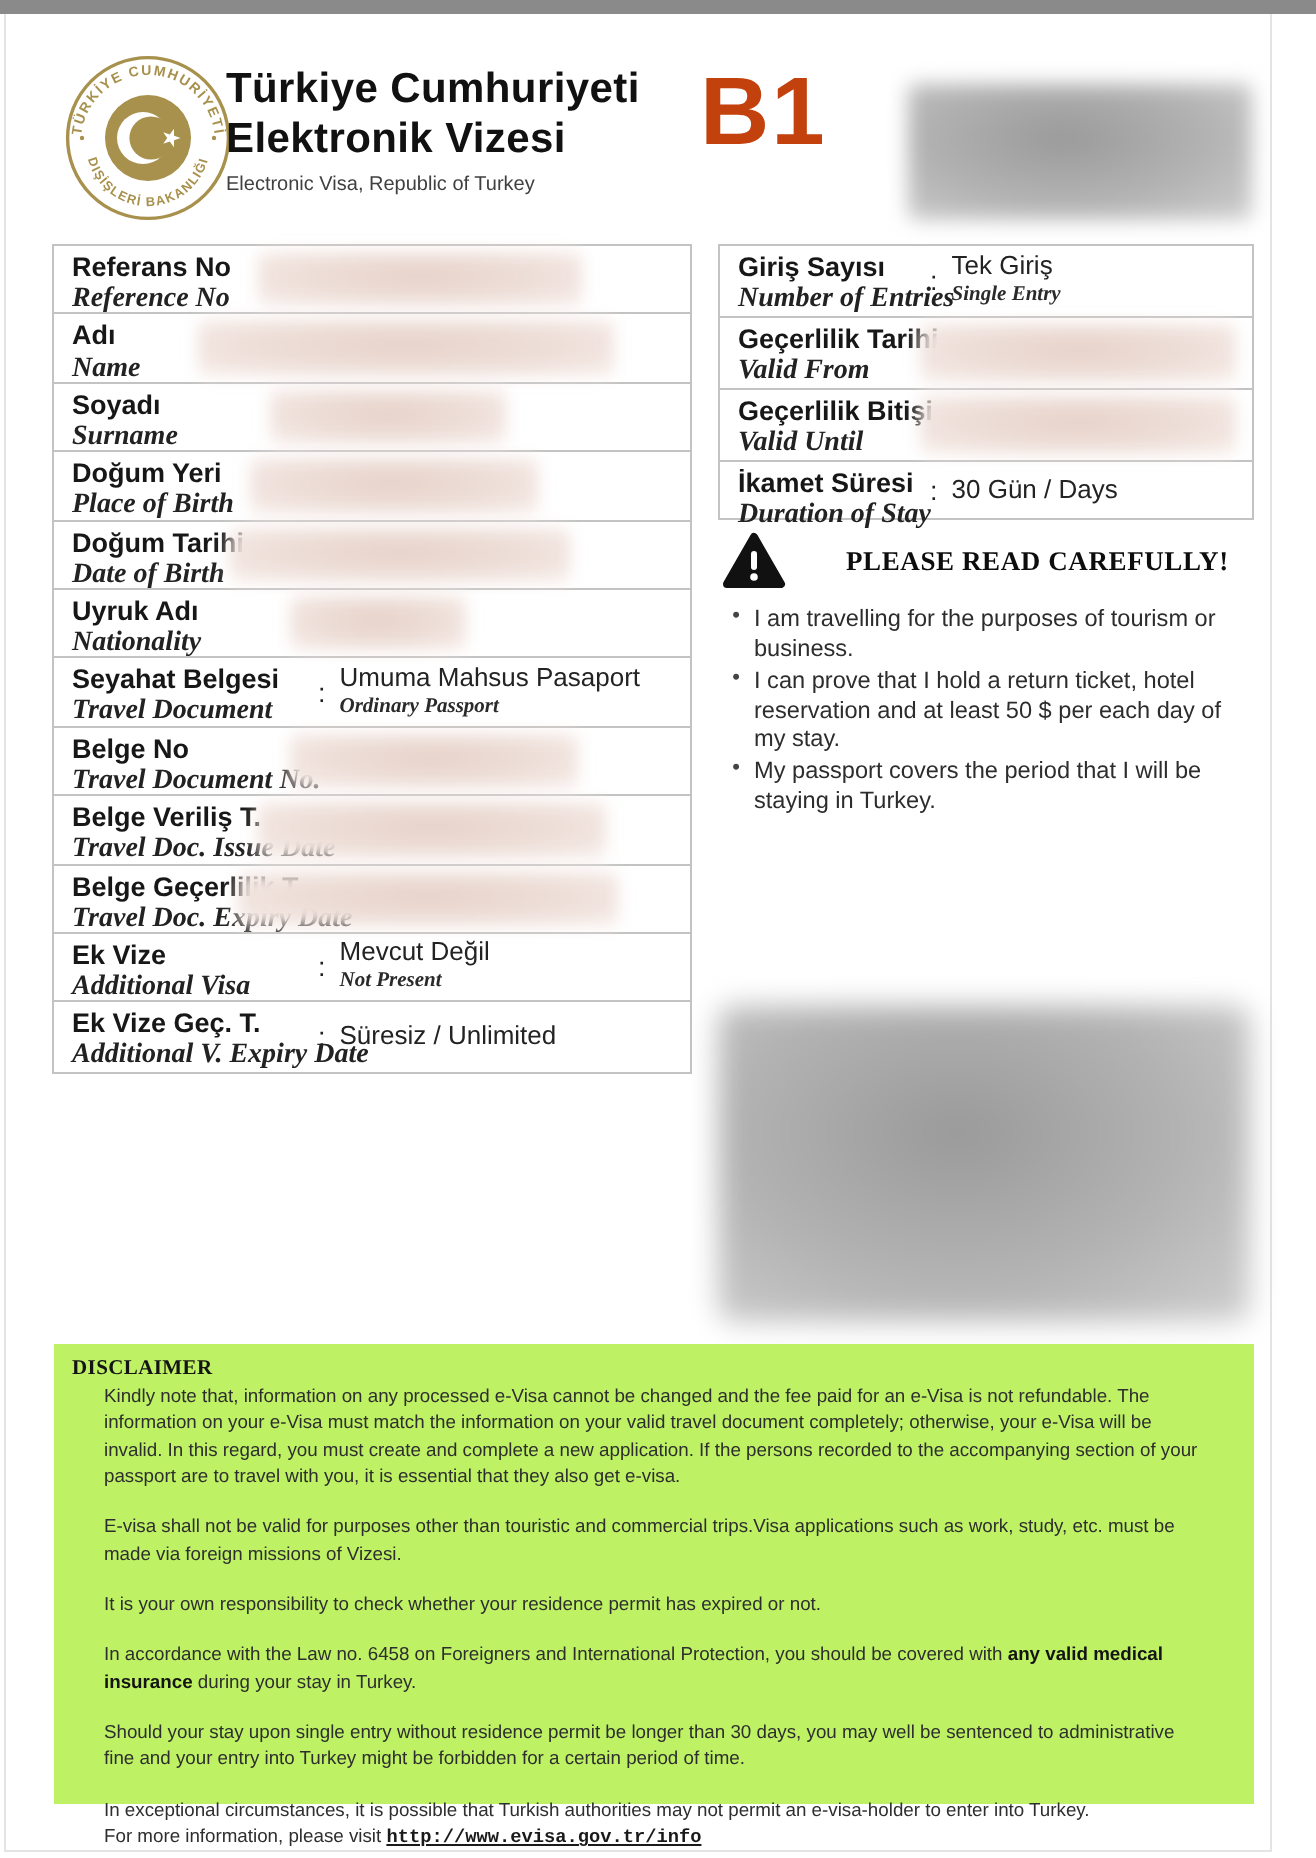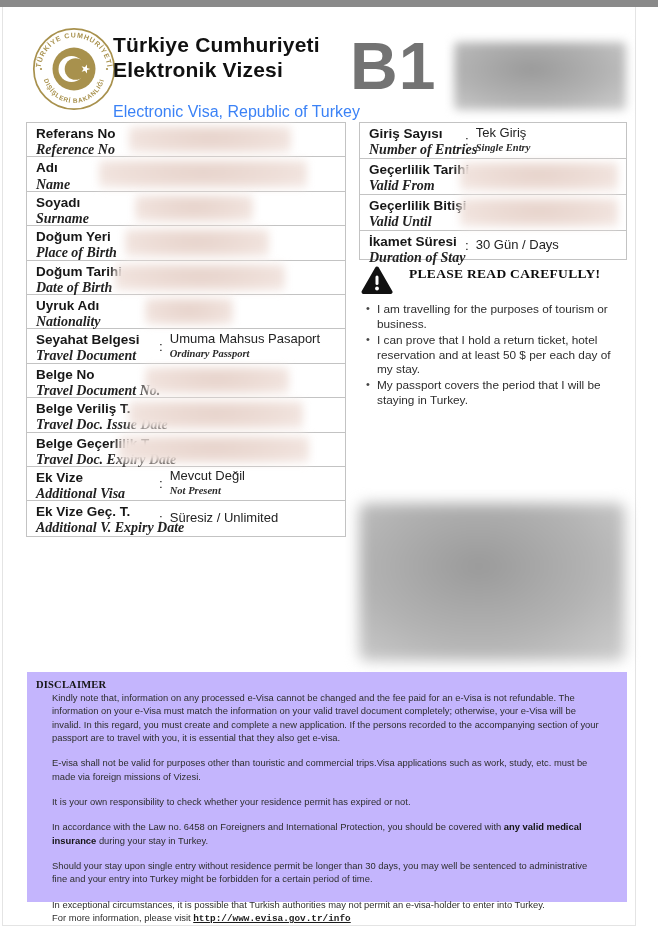--- a/index.html
+++ b/index.html
@@ -4,22 +4,22 @@
 <style>
   html,body{margin:0;padding:0;background:#fff;}
   body{width:658px;height:929px;position:relative;font-family:"Liberation Sans",sans-serif;color:#1c1c1c;overflow:hidden;}
   .topbar{position:absolute;left:0;top:0;width:658px;height:7px;background:#8a8a8a;}
   .page{position:absolute;left:2px;top:7px;width:634px;height:919px;background:#fff;border:1px solid #e4e4e4;border-top:none;box-sizing:border-box;}
 
   
   .emblem{position:absolute;left:29px;top:20px;width:84px;height:84px;}
   .titleblock{position:absolute;left:110px;top:26px;}
   .title{font-size:21px;font-weight:bold;line-height:1.17;letter-spacing:.2px;color:#111;}
-  .subtitle{margin-top:21px;font-size:16px;color:#3b82f6;}
-  .visatype{position:absolute;left:347px;top:26px;font-size:66px;font-weight:bold;line-height:1;color:#737373;letter-spacing:1px;}
+  .subtitle{margin-top:5px;font-size:10px;color:#404040;}
+  .visatype{position:absolute;left:347px;top:26px;font-size:48px;font-weight:bold;line-height:1;color:#c2410c;letter-spacing:1px;}
   .blur{position:absolute;border-radius:4px;filter:blur(5px);}
   .blur.gray{background:radial-gradient(ellipse at 45% 40%, #9a9a9a 0%, #b3b3b3 55%, #cfcfcf 100%);}
   .blur.pink{background:radial-gradient(ellipse at 50% 45%, #e6d2ca 0%, #efe0da 60%, #f7efec 100%);filter:blur(4px);}
   .hdrblur{left:451px;top:35px;width:172px;height:68px;}
   .bigblur{left:356px;top:496px;width:266px;height:158px;filter:blur(7px);border-radius:8px;}
 
   
   .fieldbox{position:absolute;border:1px solid #c3c3c3;box-sizing:border-box;background:#fff;}
   .leftbox{left:23px;top:115px;width:320px;}
   .rightbox{left:356px;top:115px;width:268px;}
@@ -29,30 +29,30 @@
   .flabels{position:absolute;left:9px;top:3px;white-space:nowrap;}
   .flabel{font-size:13.5px;font-weight:bold;color:#171717;line-height:1.12;}
   .fsublabel{font-family:"Liberation Serif",serif;font-style:italic;font-weight:bold;font-size:14px;color:#222;line-height:1.15;margin-top:1px;}
   .fvalue{position:absolute;top:0;bottom:0;display:flex;align-items:center;}
   .colon{font-size:13.5px;color:#222;margin-right:7px;}
   .v1{font-size:13px;color:#232323;line-height:1.15;}
   .v2{font-family:"Liberation Serif",serif;font-style:italic;font-weight:bold;font-size:10.5px;color:#2a2a2a;line-height:1.2;margin-top:1px;}
 
   
   .warning{position:absolute;left:356px;top:259px;width:268px;}
-  .warnhead{display:flex;align-items:flex-start;}
+  .warnhead{display:flex;align-items:center;gap:14px;}
   .warnicon{width:32px;height:29px;flex:0 0 32px;margin-left:2px;}
   .warntitle{font-family:"Liberation Serif",serif;font-weight:bold;font-size:13.5px;color:#0d0d0d;margin-left:16px;letter-spacing:.3px;}
   .warnlist{margin:7px 0 0 0;padding:0;list-style:none;}
   .warnlist li{display:flex;font-size:11.8px;color:#2d2d2d;line-height:1.26;margin-bottom:1px;}
   .dot{flex:0 0 18px;text-align:center;font-size:11px;color:#444;}
   .btext{flex:1;padding-right:2px;}
 
   
-  .disclaimer{position:absolute;left:24px;top:665px;width:600px;height:230px;background:#c4b5fd;box-sizing:border-box;padding:7px 25px 8px 9px;}
+  .disclaimer{position:absolute;left:24px;top:665px;width:600px;height:230px;background:#bef264;box-sizing:border-box;padding:7px 25px 8px 9px;}
   .disctitle{font-family:"Liberation Serif",serif;font-weight:bold;font-size:10.5px;color:#141414;letter-spacing:.2px;margin-bottom:1px;}
   .discp{font-size:9.4px;color:#2e2e2e;line-height:1.42;margin:0 0 12px 16px;}
   .discp.last{margin-bottom:0;}
   .discp b{color:#141414;}
   .disclink{color:#1a1a1a;text-decoration:underline;font-weight:bold;font-family:Liberation Mono, monospace;}
 </style>
 </head>
 <body>
 
 <div class="topbar"></div>

